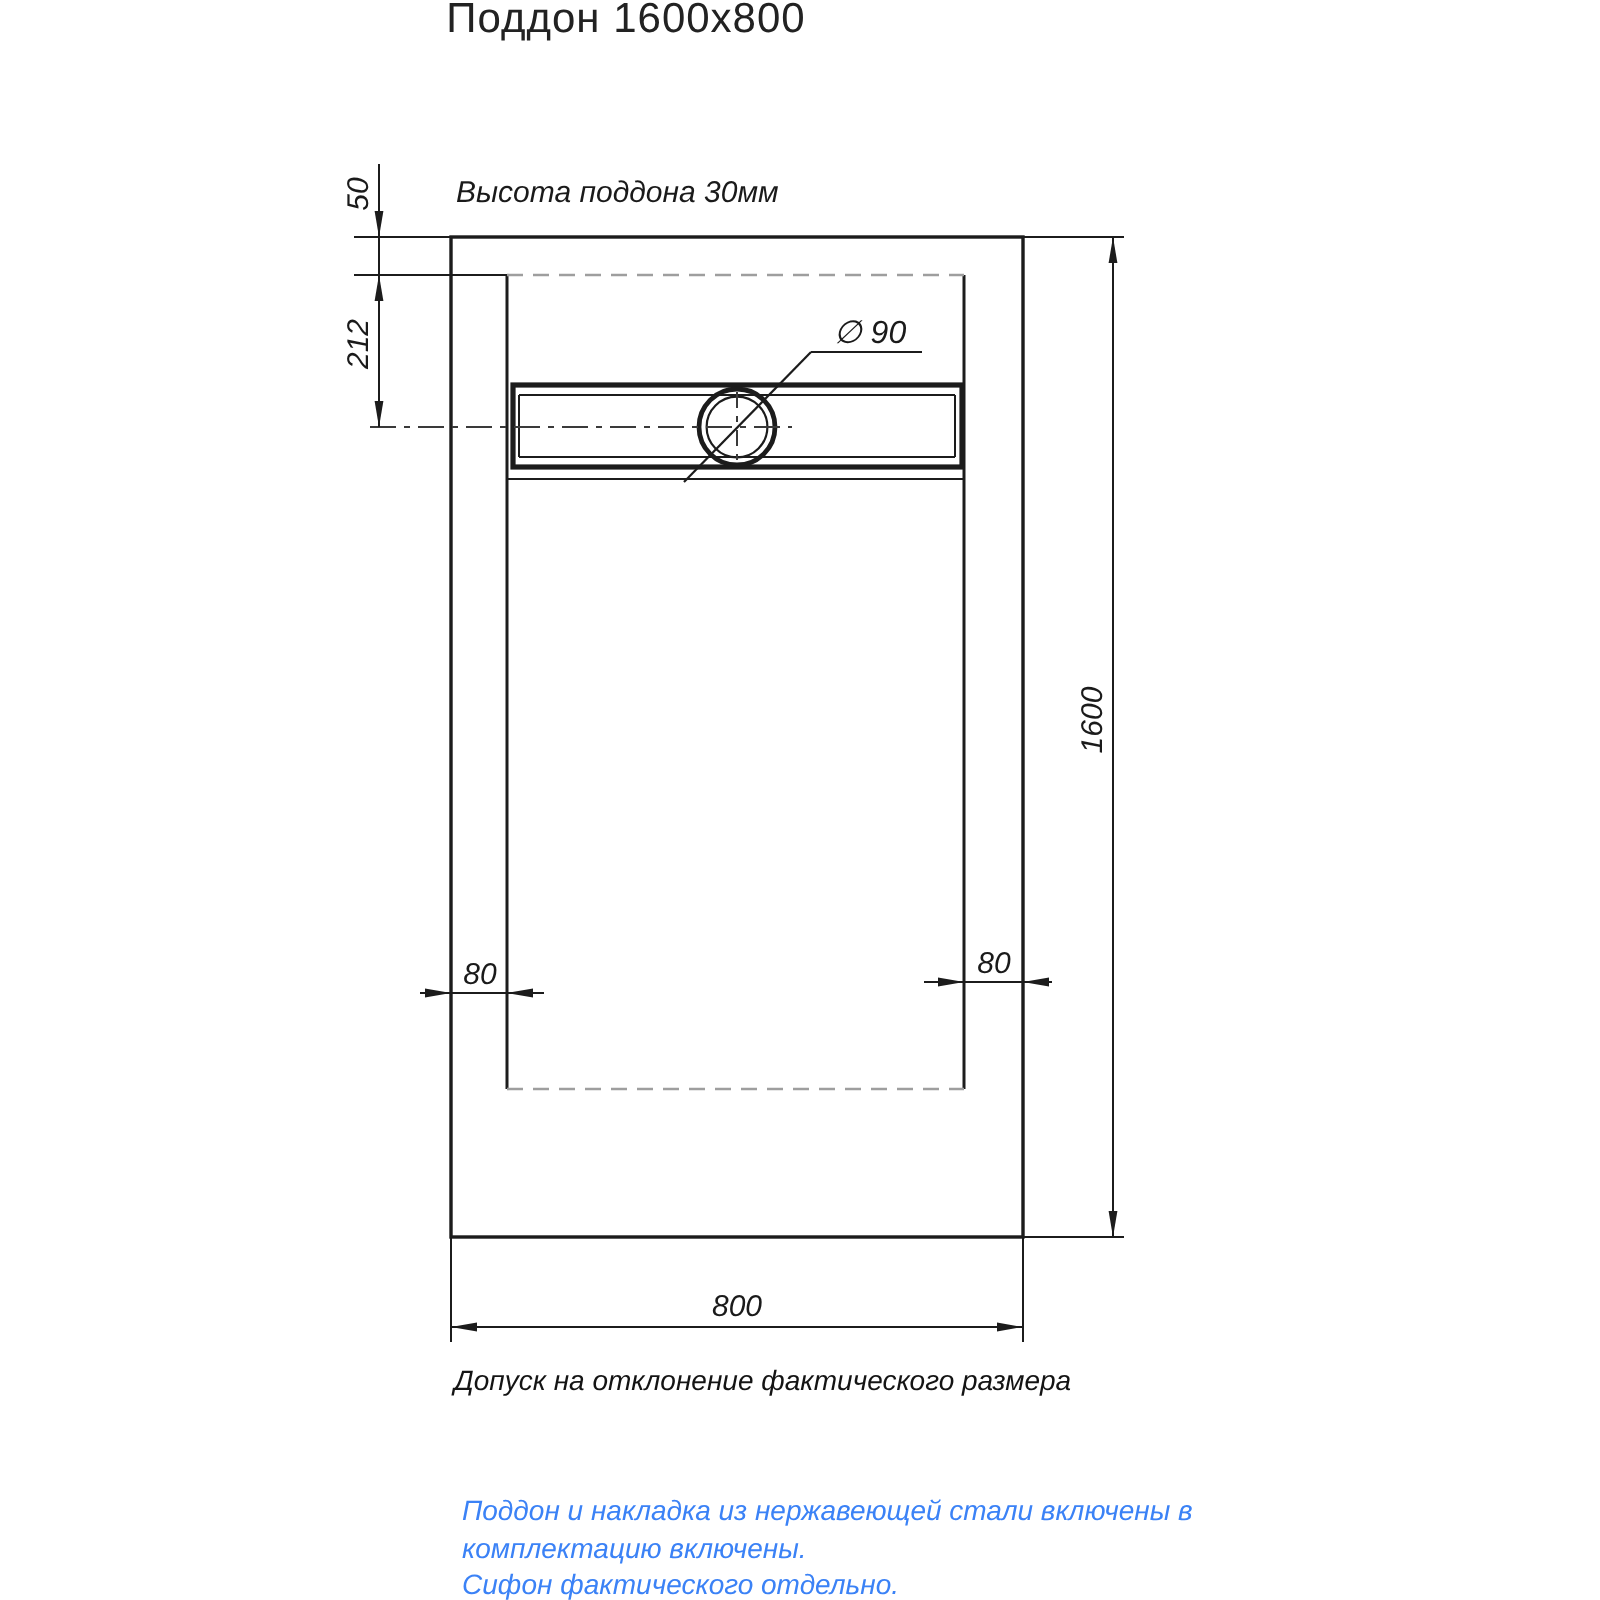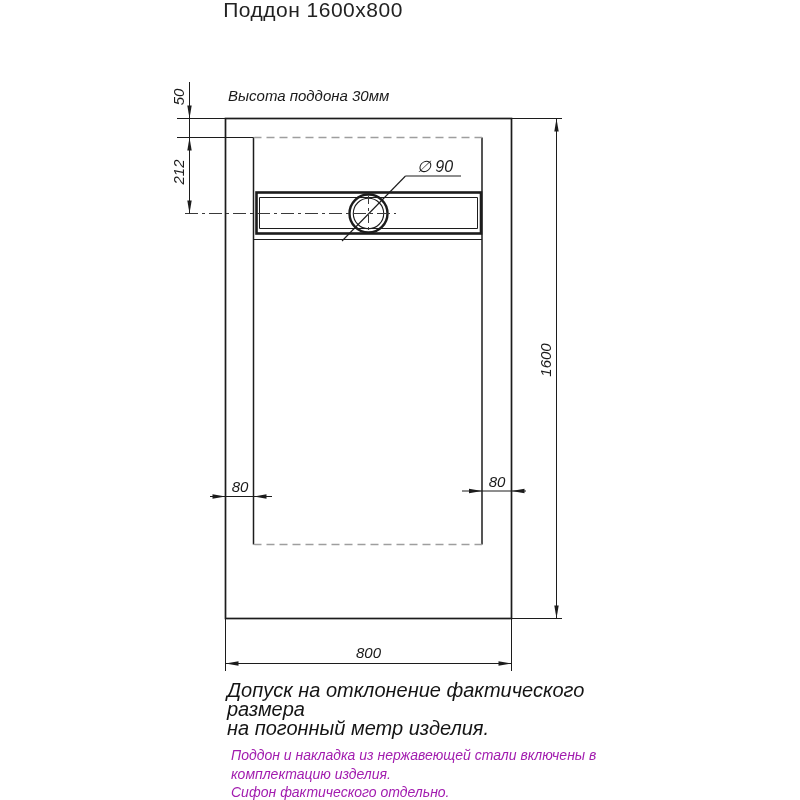--- a/index.html
+++ b/index.html
@@ -18,25 +18,25 @@
   .outer{stroke-width:1.7;}
   .bold{stroke-width:2.6;}
   .hid{stroke:#9e9e9e;stroke-width:1.3;stroke-dasharray:8 5;fill:none;}
   .cl{stroke:#3a3a3a;stroke-width:1;fill:none;}
   .arr{fill:#1c1c1c;stroke:none;}
   .dim-t{font:italic 15px "Liberation Sans",sans-serif;fill:#1a1a1a;}
   .dia-t{font:italic 16px "Liberation Sans",sans-serif;fill:#1a1a1a;}
   .note-t{font:italic 15px "Liberation Sans",sans-serif;fill:#1a1a1a;}
   .tolerance-note{
     position:absolute;left:227px;top:681px;width:440px;
-    font-style:italic;font-size:20px;line-height:19px;color:#141414;
+    font-style:italic;font-size:14px;line-height:19px;color:#141414;
   }
   .small-note{
     position:absolute;left:231px;top:746px;width:420px;
-    font-style:italic;font-size:14px;line-height:18.5px;color:#a21caf;
+    font-style:italic;font-size:14px;line-height:18.5px;color:#3b82f6;
   }
 </style>
 </head>
 <body>
 
 <div class="page-title">Поддон 1600x800</div>
 
 <svg class="drawing-svg" width="800" height="800" viewBox="0 0 800 800">
 
   <g>
@@ -110,20 +110,19 @@
     <line x1="511.5" y1="618.5" x2="511.5" y2="671" class="ln thin"></line>
     <line x1="225.5" y1="663.5" x2="511.5" y2="663.5" class="ln thin"></line>
     <polygon points="225.5,663.5 238.5,661.3 238.5,665.7" class="arr"></polygon>
     <polygon points="511.5,663.5 498.5,661.3 498.5,665.7" class="arr"></polygon>
     <text x="368.5" y="658" text-anchor="middle" class="dim-t">800</text>
   </g>
 </svg>
 
 <div class="tolerance-note">
   <div>Допуск на отклонение фактического размера</div>
-  <div>на погонный метр изделия.</div>
 </div>
 
 <div class="small-note">
   <div>Поддон и накладка из нержавеющей стали включены в</div>
-  <div>комплектацию изделия.</div>
+  <div>комплектацию включены.</div>
   <div>Сифон фактического отдельно.</div>
 </div>
 
 </body></html>

